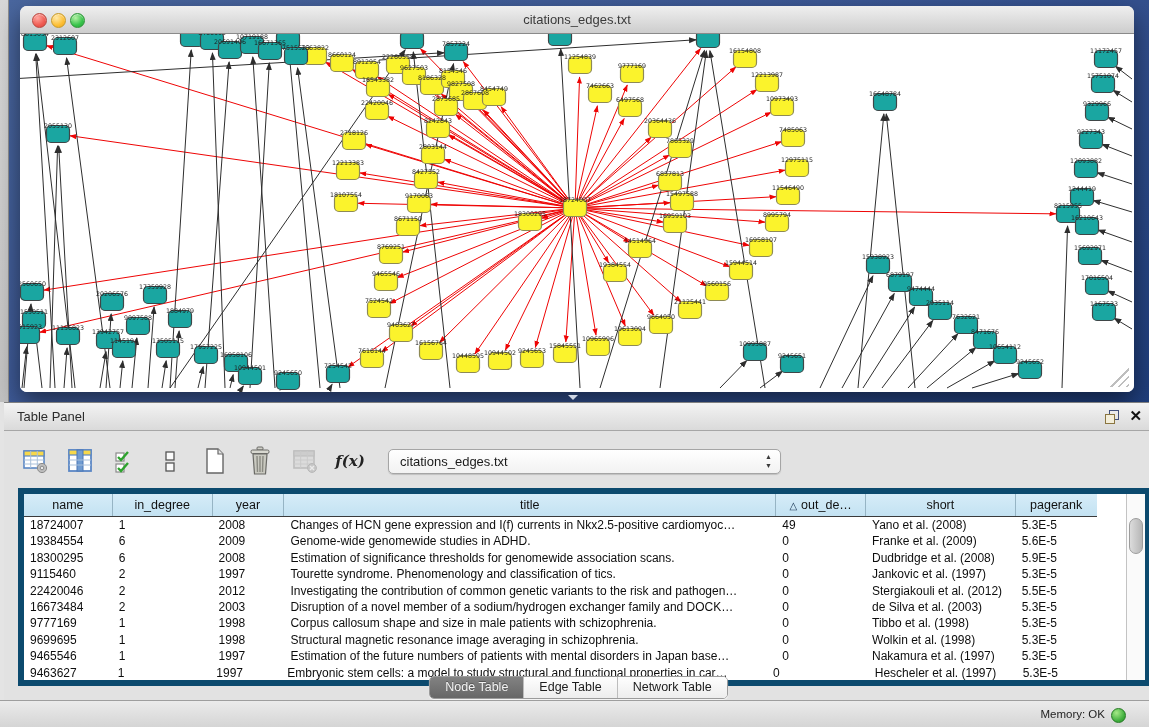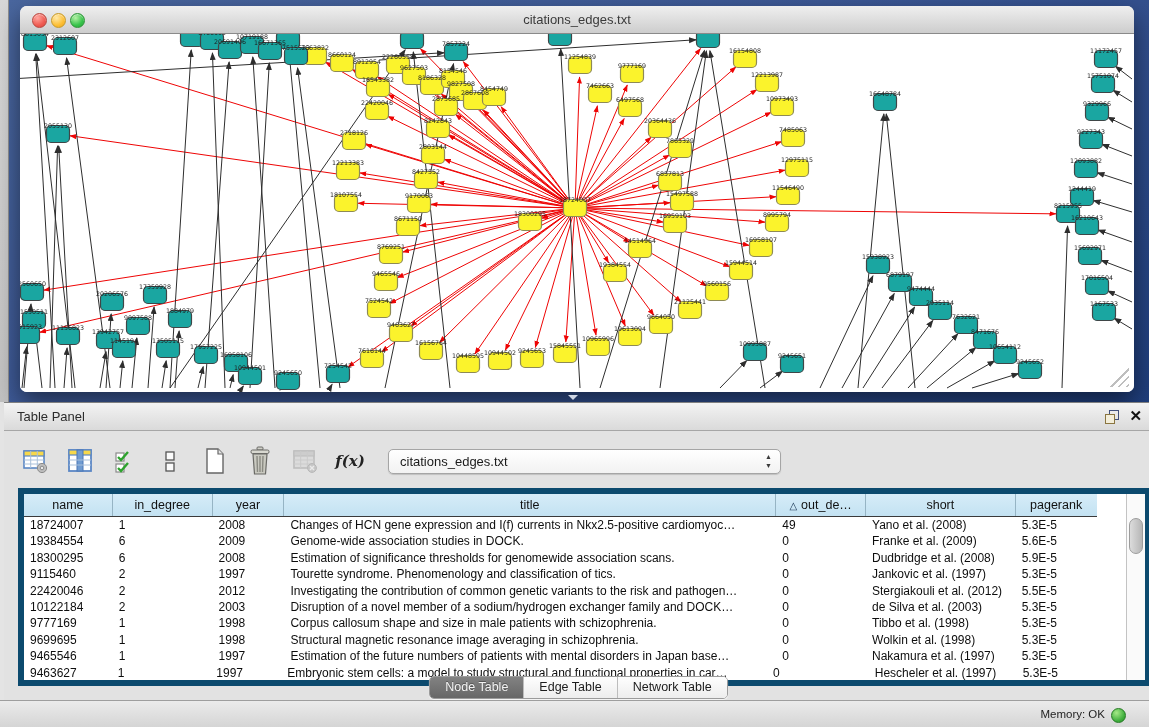--- a/index.html
+++ b/index.html
@@ -582,21 +582,21 @@
             <div class="td" style="width: 72px;">2008</div>
             <div class="td" style="width: 493px;">Changes of HCN gene expression and I(f) currents in Nkx2.5-positive cardiomyoc…</div>
             <div class="td" style="width: 90px;">49</div>
             <div class="td" style="width: 150px;">Yano et al. (2008)</div>
             <div class="td" style="width: 82px;">5.3E-5</div>
           </div>
           <div class="trow">
             <div class="td" style="width: 89px;">19384554</div>
             <div class="td" style="width: 100px;">6</div>
             <div class="td" style="width: 72px;">2009</div>
-            <div class="td" style="width: 493px;">Genome-wide association studies in DOCK.</div>
+            <div class="td" style="width: 493px;">Genome-wide genomewide studies in ADHD.</div>
             <div class="td" style="width: 90px;">0</div>
             <div class="td" style="width: 150px;">Franke et al. (2009)</div>
             <div class="td" style="width: 82px;">5.6E-5</div>
           </div>
           <div class="trow">
             <div class="td" style="width: 89px;">18300295</div>
             <div class="td" style="width: 100px;">6</div>
             <div class="td" style="width: 72px;">2008</div>
             <div class="td" style="width: 493px;">Estimation of significance thresholds for genomewide association scans.</div>
             <div class="td" style="width: 90px;">0</div>
@@ -615,21 +615,21 @@
           <div class="trow">
             <div class="td" style="width: 89px;">22420046</div>
             <div class="td" style="width: 100px;">2</div>
             <div class="td" style="width: 72px;">2012</div>
             <div class="td" style="width: 493px;">Investigating the contribution of common genetic variants to the risk and pathogen…</div>
             <div class="td" style="width: 90px;">0</div>
             <div class="td" style="width: 150px;">Stergiakouli et al. (2012)</div>
             <div class="td" style="width: 82px;">5.5E-5</div>
           </div>
           <div class="trow">
-            <div class="td" style="width: 89px;">10122184</div>
+            <div class="td" style="width: 89px;">16673484</div>
             <div class="td" style="width: 100px;">2</div>
             <div class="td" style="width: 72px;">2003</div>
             <div class="td" style="width: 493px;">Disruption of a novel member of a sodium/hydrogen exchanger family and DOCK…</div>
             <div class="td" style="width: 90px;">0</div>
             <div class="td" style="width: 150px;">de Silva et al. (2003)</div>
             <div class="td" style="width: 82px;">5.3E-5</div>
           </div>
           <div class="trow">
             <div class="td" style="width: 89px;">9777169</div>
             <div class="td" style="width: 100px;">1</div>

